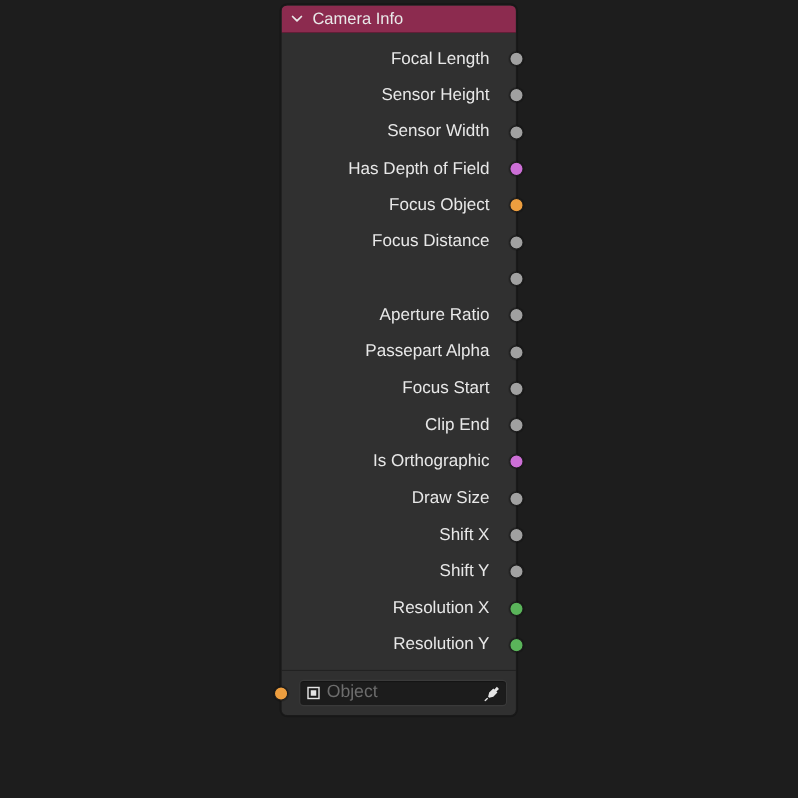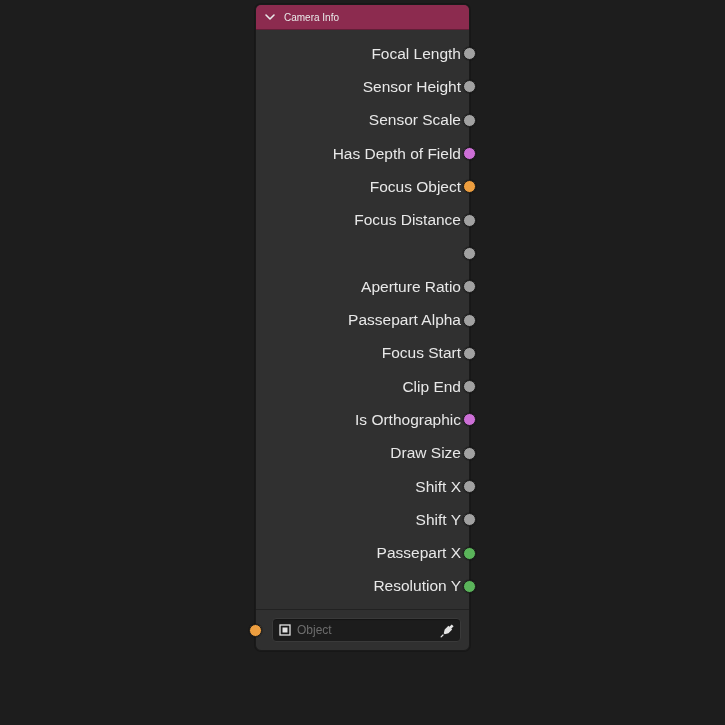--- a/index.html
+++ b/index.html
@@ -25,21 +25,21 @@
 
   .node-header {
     background: #8c2b4f;
     color: #e9e9e9;
     height: 24px;
     border-top-left-radius: 5px;
     border-top-right-radius: 5px;
     display: flex;
     align-items: center;
     padding: 0 8px;
-    font-size: 10px;
+    font-size: 15px;
     font-weight: 400;
     border-bottom: 1px solid rgba(0,0,0,0.3);
   }
 
   .chevron {
     margin-right: 8px;
     display: inline-flex;
     align-items: center;
   }
 
@@ -52,21 +52,21 @@
     display: flex;
     align-items: center;
     justify-content: flex-end;
     padding-right: 4px;
     position: relative;
   }
 
   .output-label {
     color: #e8e8e8;
     font-size: 15.5px;
-    margin-right: 4px;
+    margin-right: 20px;
     white-space: nowrap;
   }
 
   .socket {
     width: 11px;
     height: 11px;
     border-radius: 50%;
     border: 1px solid #1a1a1a;
     box-shadow: 0 0 0 1px rgba(0,0,0,0.15);
     position: absolute;
@@ -106,21 +106,21 @@
     height: 16px;
     display: flex;
     align-items: center;
     justify-content: center;
     margin-right: 4px;
     flex-shrink: 0;
   }
 
   .object-placeholder {
     color: #6d6d6d;
-    font-size: 12px;
+    font-size: 16px;
     flex: 1;
   }
 
   .eyedropper {
     width: 18px;
     height: 18px;
     display: flex;
     align-items: center;
     justify-content: center;
     flex-shrink: 0;
@@ -145,21 +145,21 @@
 
   <div class="output-row">
         <span class="output-label">Focal Length</span>
         <span class="socket" style="background: rgb(161, 161, 161);"></span>
       </div>
       <div class="output-row">
         <span class="output-label">Sensor Height</span>
         <span class="socket" style="background: rgb(161, 161, 161);"></span>
       </div>
       <div class="output-row">
-        <span class="output-label">Sensor Scale</span>
+        <span class="output-label">Sensor Width</span>
         <span class="socket" style="background: rgb(161, 161, 161);"></span>
       </div>
       <div class="output-row">
         <span class="output-label">Has Depth of Field</span>
         <span class="socket" style="background: rgb(204, 111, 214);"></span>
       </div>
       <div class="output-row">
         <span class="output-label">Focus Object</span>
         <span class="socket" style="background: rgb(237, 158, 63);"></span>
       </div>
@@ -196,21 +196,21 @@
       </div>
       <div class="output-row">
         <span class="output-label">Shift X</span>
         <span class="socket" style="background: rgb(161, 161, 161);"></span>
       </div>
       <div class="output-row">
         <span class="output-label">Shift Y</span>
         <span class="socket" style="background: rgb(161, 161, 161);"></span>
       </div>
       <div class="output-row">
-        <span class="output-label">Passepart X</span>
+        <span class="output-label">Resolution X</span>
         <span class="socket" style="background: rgb(90, 180, 90);"></span>
       </div>
       <div class="output-row">
         <span class="output-label">Resolution Y</span>
         <span class="socket" style="background: rgb(90, 180, 90);"></span>
       </div>
     </div>
 
   <div class="input-section">
     <span class="socket input-left" id="input-socket" style="background: rgb(237, 158, 63);"></span>

